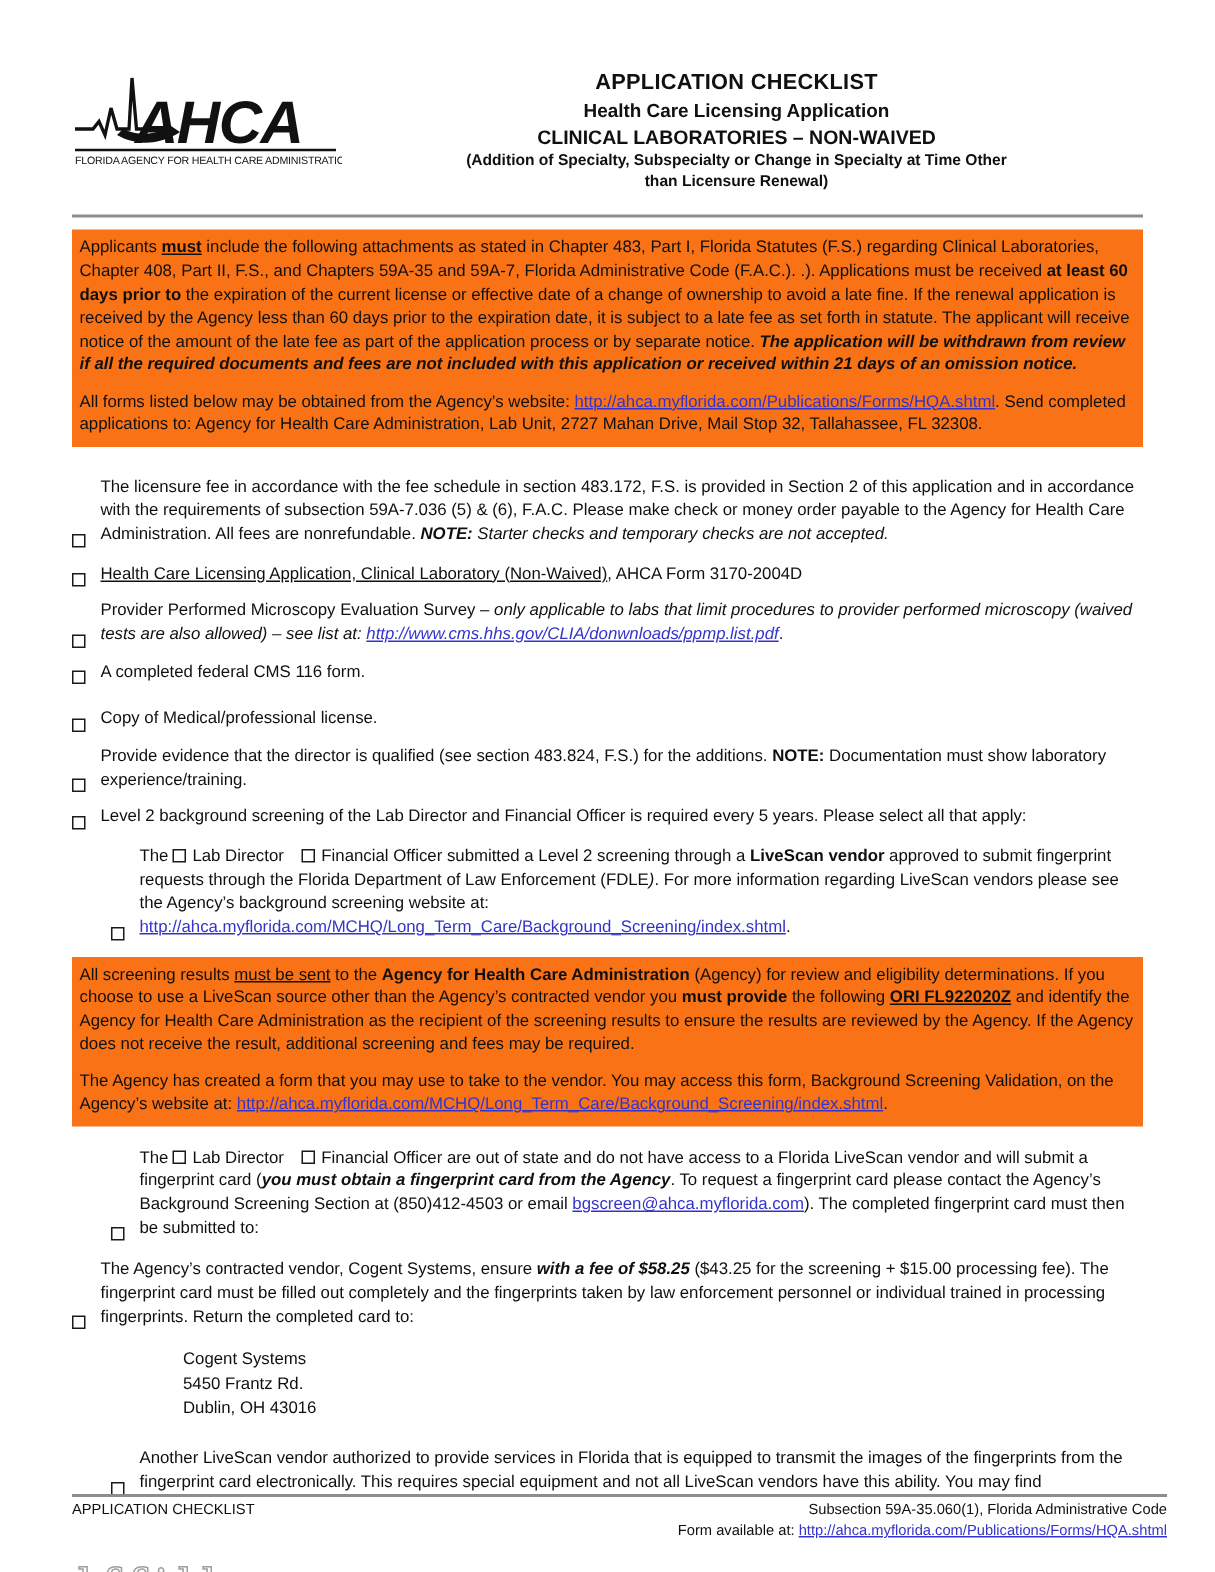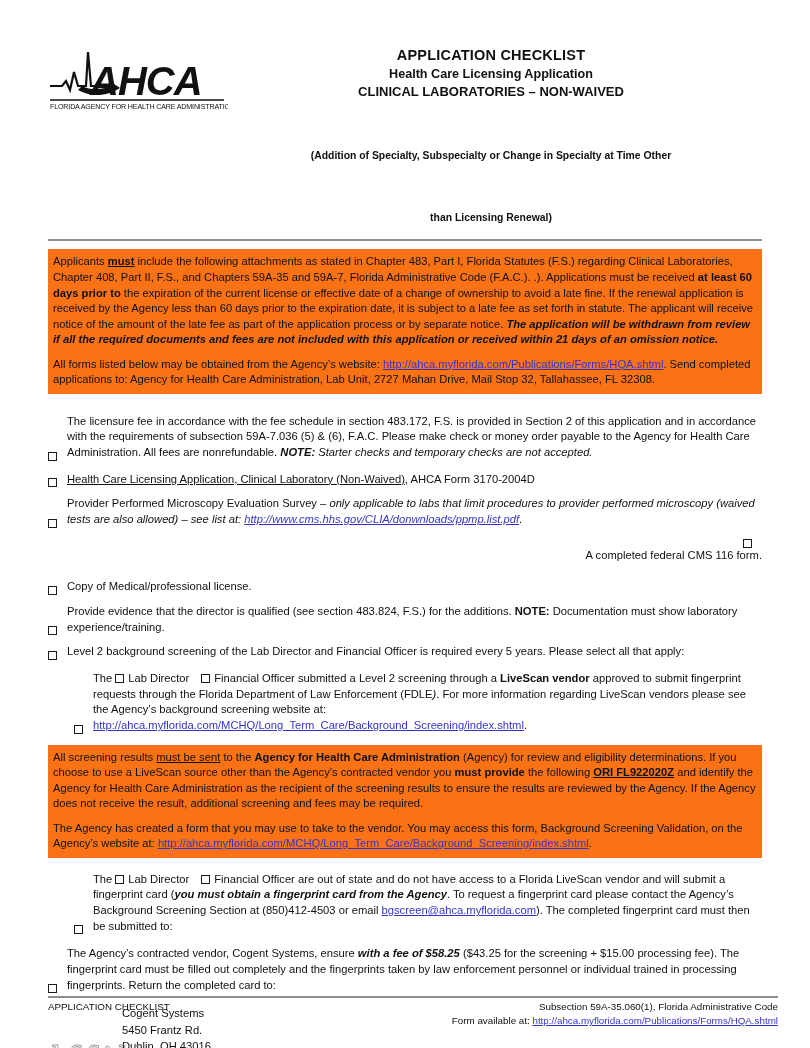--- a/index.html
+++ b/index.html
@@ -55,21 +55,20 @@
   }
   .title-3 {
     font-size: 13px;
     font-weight: bold;
     line-height: 1.4;
   }
   .title-4 {
     font-size: 10.4px;
     font-weight: bold;
     line-height: 1.35;
-    margin-top: 48px;
   }
 
   .rule {
     height: 0;
     border-top: 2px solid #8d8d8d;
     margin: 14px 48px 0 48px;
   }
 
   
   .highlight {
@@ -206,21 +205,21 @@
         <line x1="2" y1="50" x2="176" y2="50" stroke="#111" stroke-width="1.6"></line>
 
         <text x="2" y="59" font-family="'Liberation Sans', sans-serif" font-size="7.1" fill="#111" letter-spacing="-0.15">FLORIDA AGENCY FOR HEALTH CARE ADMINISTRATION</text>
       </svg>
     </div>
     <div class="title-block">
       <div class="title-1">APPLICATION CHECKLIST</div>
       <div class="title-2">Health Care Licensing Application</div>
       <div class="title-3">CLINICAL LABORATORIES – NON-WAIVED</div>
       <div class="title-4">(Addition of Specialty, Subspecialty or Change in Specialty at Time Other</div>
-      <div class="title-4">than Licensing Renewal)</div>
+      <div class="title-4">than Licensure Renewal)</div>
     </div>
   </div>
 
   <div class="rule"></div>
 
   <div class="highlight">
     <p><span>Applicants </span><b class="u">must</b><span> include the following attachments as stated in Chapter 483, Part I, Florida Statutes (F.S.) regarding Clinical Laboratories, Chapter 408, Part II, F.S., and Chapters 59A-35 and 59A-7, Florida Administrative Code (F.A.C.).   .).   Applications must be received </span><b>at least 60 days prior to</b><span> the expiration of the current license or effective date of a change of ownership to avoid a late fine. If the renewal application is received by the Agency less than 60 days prior to the expiration date, it is subject to a late fee as set forth in statute.  The applicant will receive notice of the amount of the late fee as part of the application process or by separate notice.  </span><span class="bi">The application will be withdrawn from review if all the required documents and fees are not included with this application or received within 21 days of an omission notice.</span></p>
     <p><span>All forms listed below may be obtained from the Agency’s website:  </span><a class="link" href="#">http://ahca.myflorida.com/Publications/Forms/HQA.shtml</a><span>.  Send completed applications to:  Agency for Health Care Administration, Lab Unit, 2727 Mahan Drive, Mail Stop 32, Tallahassee, FL 32308.</span></p>
   </div>
 
@@ -235,21 +234,21 @@
     <div class="item tight">
       <span class="cb"></span>
       <span class="item-text"><span class="u">Health Care Licensing Application, Clinical Laboratory (Non-Waived)</span><span>, AHCA Form 3170-2004D</span></span>
     </div>
 
     <div class="item tight">
       <span class="cb"></span>
       <span class="item-text"><span>Provider Performed Microscopy Evaluation Survey – </span><i>only applicable to labs that limit procedures to provider performed microscopy (waived tests are also allowed) – see list at:  </i><a class="link i" href="#">http://www.cms.hhs.gov/CLIA/donwnloads/ppmp.list.pdf</a><span>.</span></span>
     </div>
 
-    <div class="item gap-lg" style="margin-top:6px;flex-direction:column;">
+    <div class="item gap-lg" style="margin-top:6px;">
       <span class="cb"></span>
       <span class="item-text">A completed federal CMS 116 form.</span>
     </div>
 
     <div class="item tight">
       <span class="cb"></span>
       <span class="item-text">Copy of Medical/professional license.</span>
     </div>
 
     <div class="item tight">

